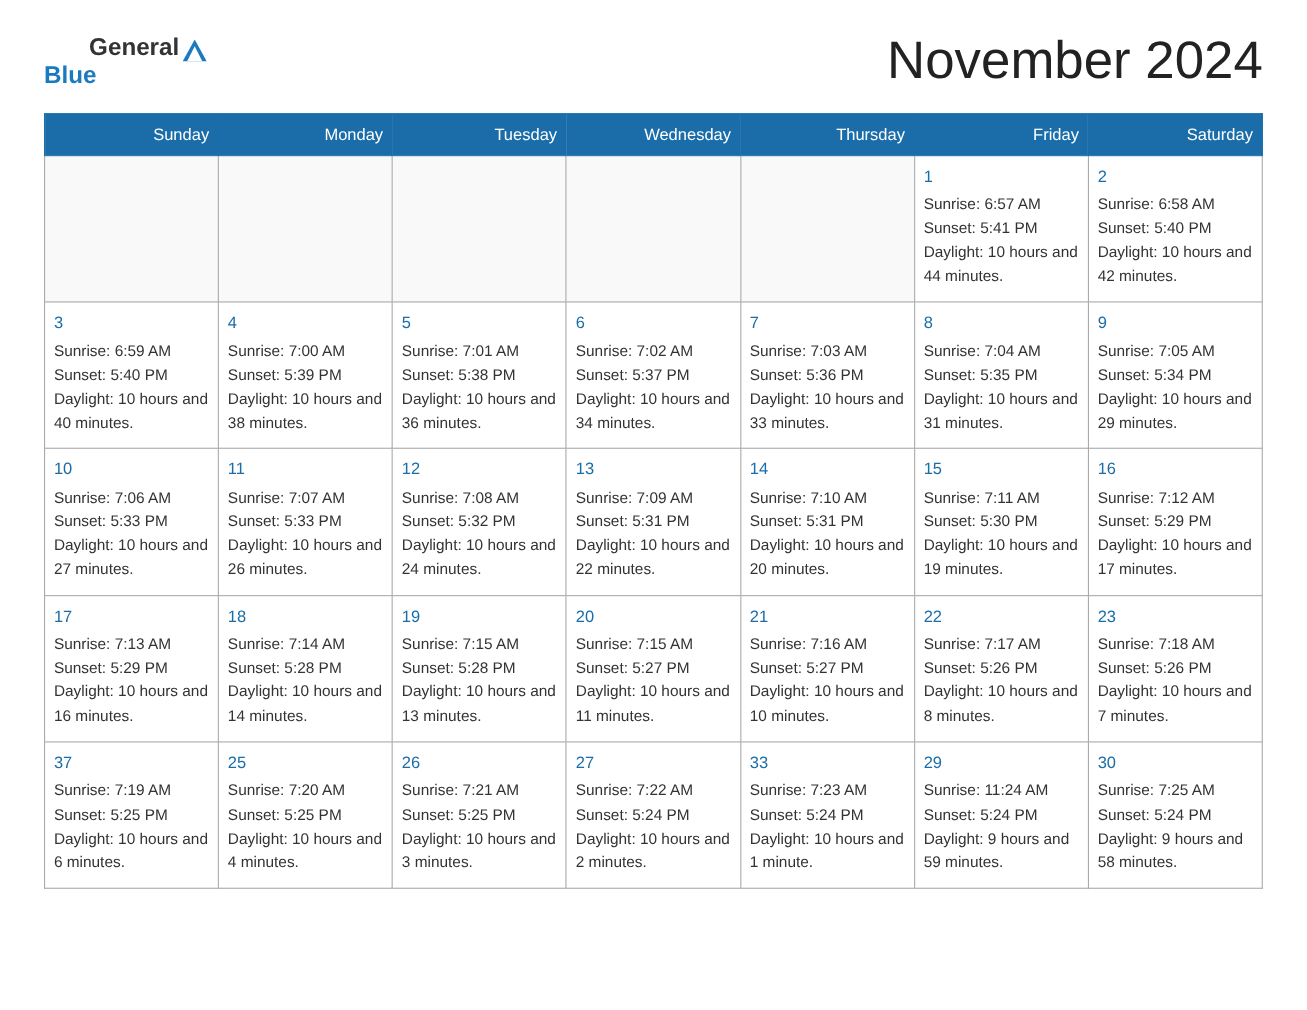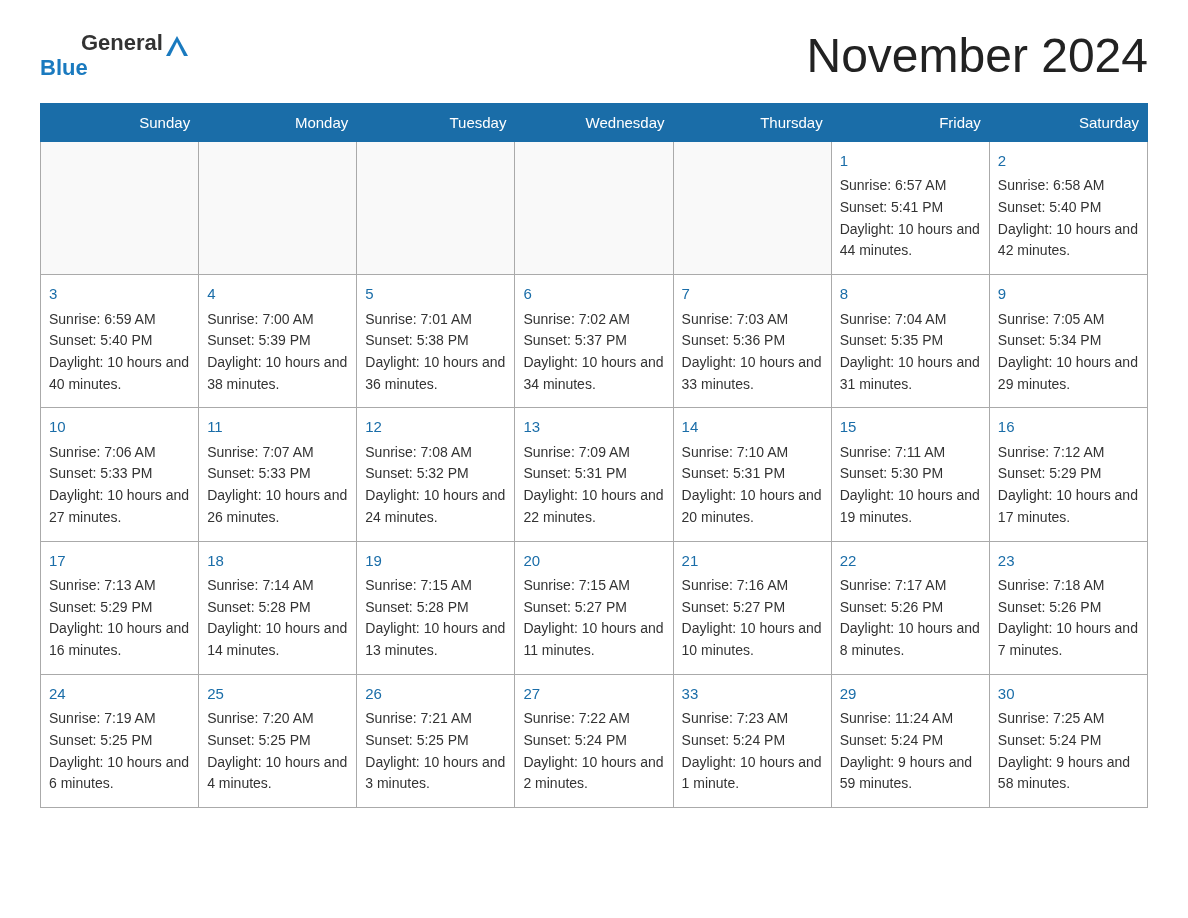--- a/index.html
+++ b/index.html
@@ -312,21 +312,21 @@
         <td>
           <span class="day-number">23</span>
           <div class="day-info">Sunrise: 7:18 AM
 Sunset: 5:26 PM
 Daylight: 10 hours
 and 7 minutes.</div>
         </td>
       </tr>
       <tr>
         <td>
-          <span class="day-number">24</span>
+          <span class="day-number">37</span>
           <div class="day-info">Sunrise: 7:19 AM
 Sunset: 5:25 PM
 Daylight: 10 hours
 and 6 minutes.</div>
         </td>
         <td>
           <span class="day-number">25</span>
           <div class="day-info">Sunrise: 7:20 AM
 Sunset: 5:25 PM
 Daylight: 10 hours

